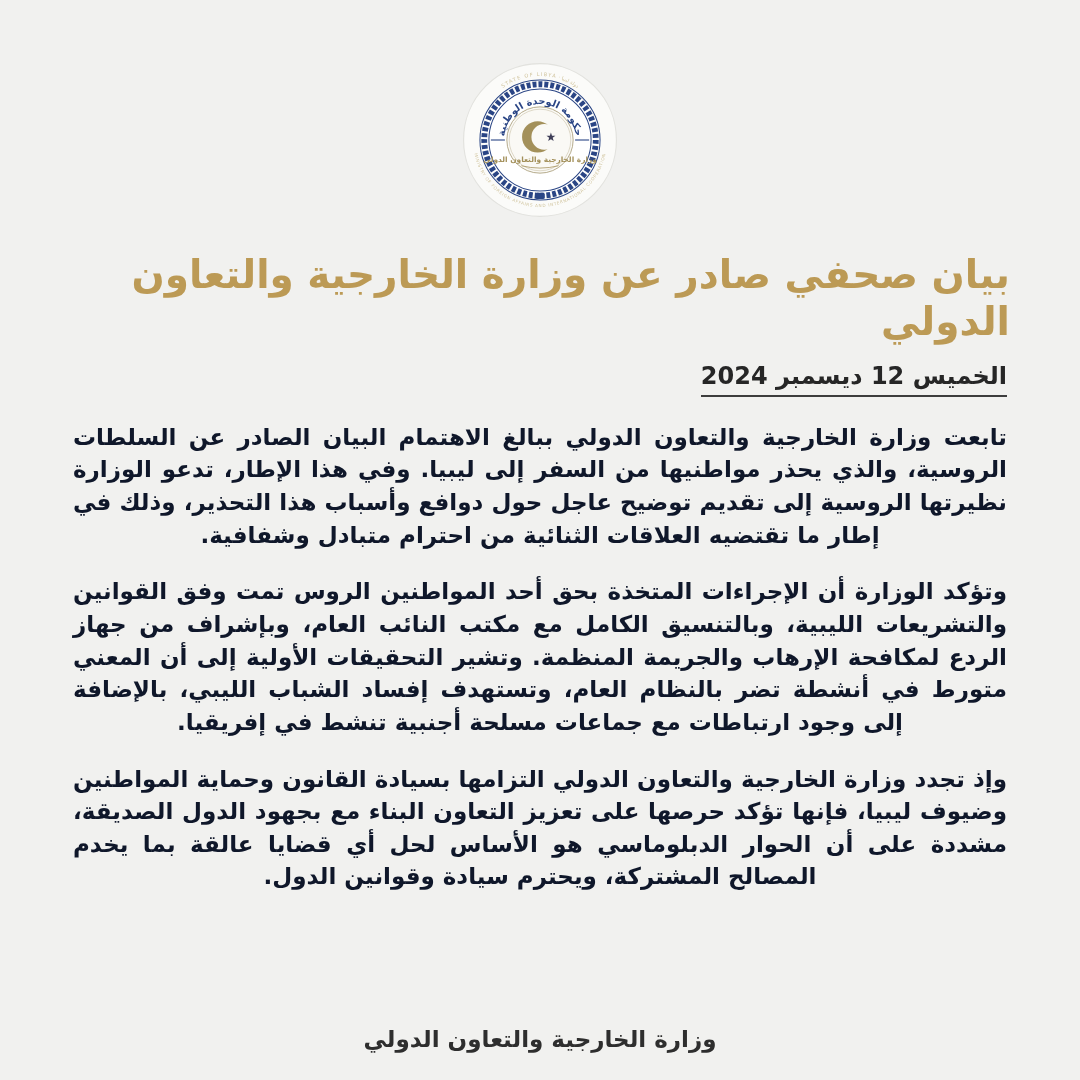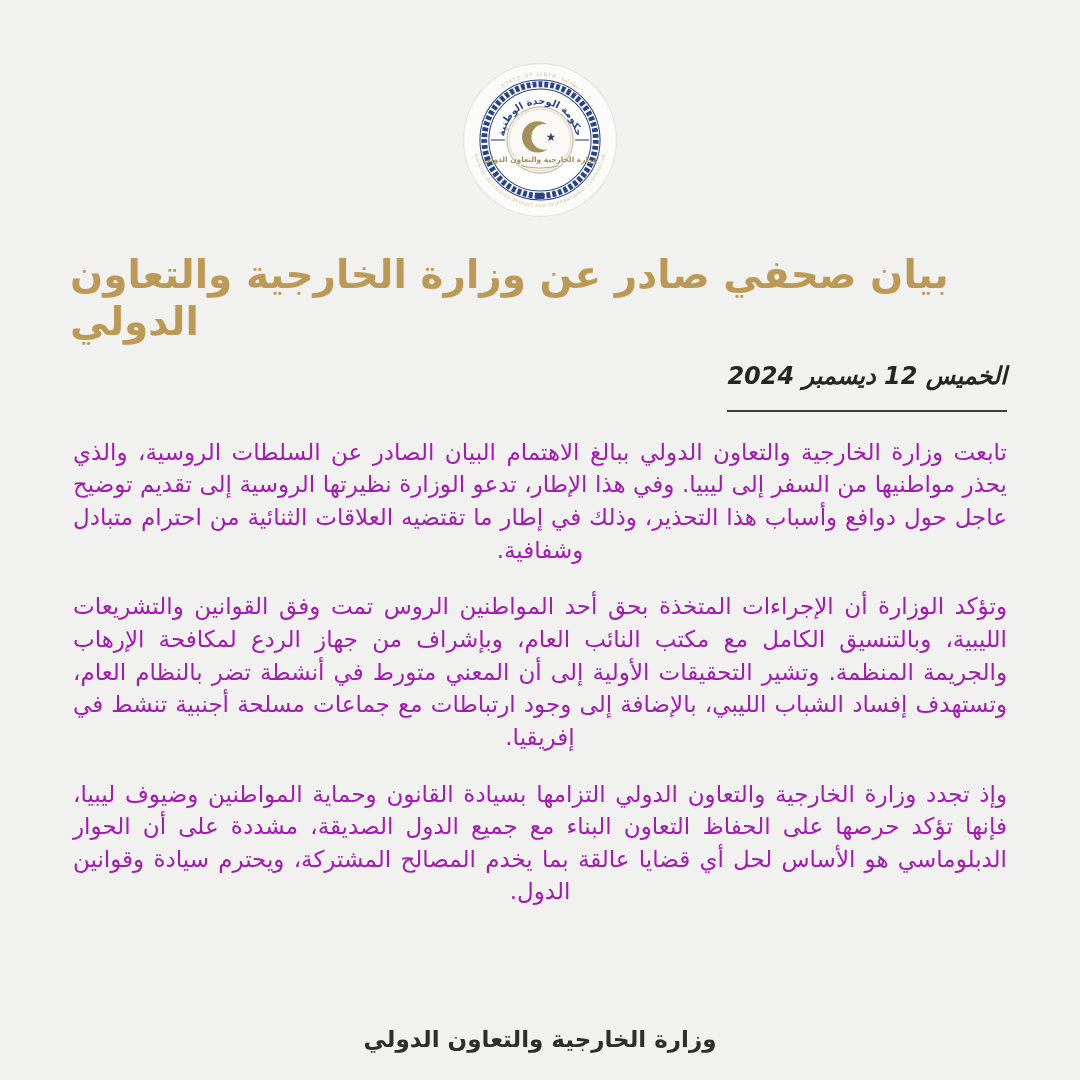--- a/index.html
+++ b/index.html
@@ -16,48 +16,47 @@
     overflow: hidden;
     display: flex; flex-direction: column;
   }
   .logo-wrap {
     display: flex; justify-content: center;
     padding-top: 62px;
   }
   .logo { width: 156px; height: 156px; }
   .title {
     margin: 34px 70px 0 70px;
-    text-align: left;
+    text-align: right;
     color: #bc9a55;
     font-size: 39px;
     line-height: 1.2;
     font-weight: bold;
     letter-spacing: -0.5px;
   }
   .date-row {
     margin: 16px 73px 0 73px;
     text-align: right;
   }
   .date {
     display: inline-block;
     font-size: 24px;
     font-weight: bold;
     color: #262626;
-    padding-bottom: 20px;
+    padding-bottom: 5px;
     border-bottom: 2px solid #3d3d3d;
-    font-style: italic;
   }
   .body-text {
     margin: 24px 73px 0 73px;
   }
   .body-text p {
     margin: 0 0 24px 0;
     font-size: 23px;
-    font-weight: normal;
-    color: #a21caf;
+    font-weight: bold;
+    color: #0f172a;
     line-height: 1.42;
     text-align: justify;
     text-align-last: center;
   }
   .page-footer {
     margin-top: auto;
     padding-bottom: 28px;
     text-align: center;
     color: #2e2e2e;
   }
@@ -114,21 +113,21 @@
 
   <h1 class="title">بيان صحفي صادر عن وزارة الخارجية والتعاون الدولي</h1>
 
   <div class="date-row">
     <span class="date">الخميس 12 ديسمبر 2024</span>
   </div>
 
   <main class="body-text">
     <p>تابعت وزارة الخارجية والتعاون الدولي ببالغ الاهتمام البيان الصادر عن السلطات الروسية، والذي يحذر مواطنيها من السفر إلى ليبيا. وفي هذا الإطار، تدعو الوزارة نظيرتها الروسية إلى تقديم توضيح عاجل حول دوافع وأسباب هذا التحذير، وذلك في إطار ما تقتضيه العلاقات الثنائية من احترام متبادل وشفافية.</p>
     <p>وتؤكد الوزارة أن الإجراءات المتخذة بحق أحد المواطنين الروس تمت وفق القوانين والتشريعات الليبية، وبالتنسيق الكامل مع مكتب النائب العام، وبإشراف من جهاز الردع لمكافحة الإرهاب والجريمة المنظمة. وتشير التحقيقات الأولية إلى أن المعني متورط في أنشطة تضر بالنظام العام، وتستهدف إفساد الشباب الليبي، بالإضافة إلى وجود ارتباطات مع جماعات مسلحة أجنبية تنشط في إفريقيا.</p>
-    <p>وإذ تجدد وزارة الخارجية والتعاون الدولي التزامها بسيادة القانون وحماية المواطنين وضيوف ليبيا، فإنها تؤكد حرصها على الحفاظ التعاون البناء مع جميع الدول الصديقة، مشددة على أن الحوار الدبلوماسي هو الأساس لحل أي قضايا عالقة بما يخدم المصالح المشتركة، ويحترم سيادة وقوانين الدول.</p>
+    <p>وإذ تجدد وزارة الخارجية والتعاون الدولي التزامها بسيادة القانون وحماية المواطنين وضيوف ليبيا، فإنها تؤكد حرصها على تعزيز التعاون البناء مع بجهود الدول الصديقة، مشددة على أن الحوار الدبلوماسي هو الأساس لحل أي قضايا عالقة بما يخدم المصالح المشتركة، ويحترم سيادة وقوانين الدول.</p>
   </main>
 
   <footer class="page-footer">
     <div class="footer-ministry">وزارة الخارجية والتعاون الدولي</div>
 
   </footer>
 
 </div>
 
 </body></html>

